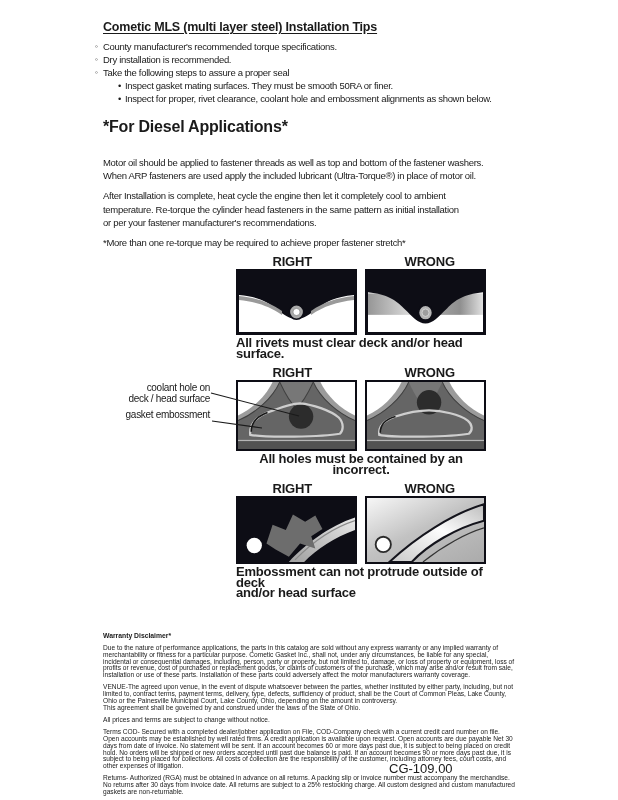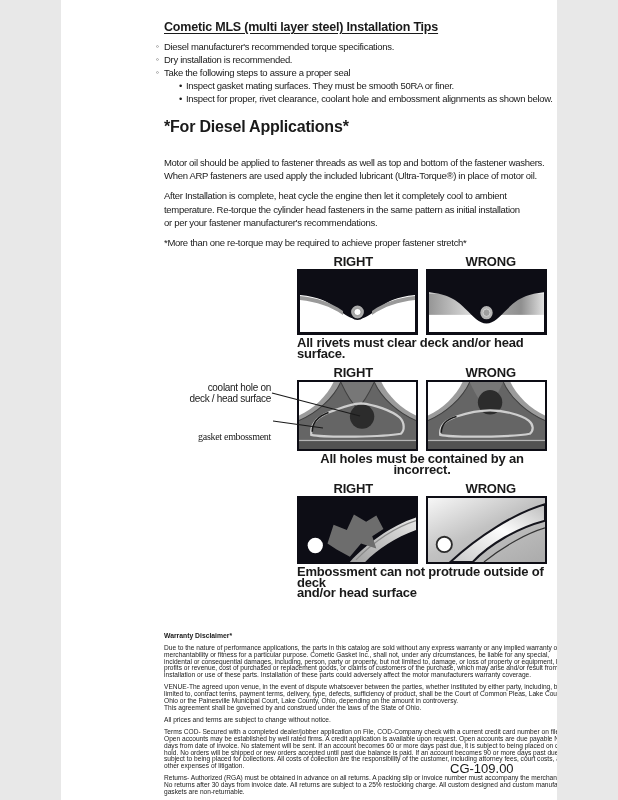--- a/index.html
+++ b/index.html
@@ -1,17 +1,17 @@
 <!DOCTYPE html>
 <html><head>
 <meta charset="utf-8">
 <style>
   html,body { margin:0; padding:0; background:#e8e8e8; }
   .page {
-    width:496px; height:800px; position:relative; margin:0 auto;
+    width:618px; height:800px; position:relative; margin:0 auto;
     background:#ffffff; overflow:hidden;
     font-family:"Liberation Sans", sans-serif; color:#1a1a1a;
   }
   .doc { position:absolute; left:103px; top:20px; width:414px; }
 
   .title {
     font-size:12.5px; font-weight:bold; letter-spacing:-0.2px;
     text-decoration:underline; text-underline-offset:2px;
     margin:0 0 6px 0;
   }
@@ -32,41 +32,41 @@
   .panel { width:121px; box-sizing:border-box; border:3px solid #0d0d15; background:#fff; }
   .r1 .panel { height:66px; }
   .r2 .panel { height:71px; border-width:2.5px; }
   .r3 .panel { height:68px; border-width:2.5px; }
   .panel svg { display:block; width:100%; height:100%; }
   .caption { font-size:13px; font-weight:bold; letter-spacing:-0.2px; line-height:10.5px; margin-top:3px; white-space:pre-line; }
   .caption.center { text-align:center; }
 
   .ann { position:absolute; right:calc(100% + 26px); width:125px; text-align:right;
          font-size:10px; letter-spacing:-0.3px; line-height:11px; white-space:pre-line; }
-  .ann1 { top:15px; } .ann2 { top:64px;font-family:Liberation Serif, serif; }
+  .ann1 { top:15px; } .ann2 { top:42px; }
   .leader-svg { position:absolute; left:-140px; top:0; width:395px; height:95px; pointer-events:none; }
 
   .disclaimer { margin-top:33px; }
   .disc-h { font-size:6.8px; font-weight:bold; margin:0 0 6px 0; }
   .disc-p { font-size:6.6px; line-height:6.9px; margin:0 0 5px 0; white-space:pre-line; }
 
   .footer-code { position:absolute; left:389px; top:761px; font-size:13px; color:#1a1a1a; }
 </style>
 </head>
 <body>
 
 <div class="page">
   <div class="doc">
 
     <h1 class="title">Cometic MLS (multi layer steel) Installation Tips</h1>
 
     <div class="tips">
       <div class="bullet">
         <span class="mk">◦</span>
-        <span>Diesel manufacturer's recommended torque specifications.</span>
+        <span>County manufacturer's recommended torque specifications.</span>
       </div>
       <div class="bullet">
         <span class="mk">◦</span>
         <span>Dry installation is recommended.</span>
       </div>
       <div class="bullet">
         <span class="mk">◦</span>
         <span>Take the following steps to assure a proper seal</span>
       </div>
       <div class="bullet sub">

